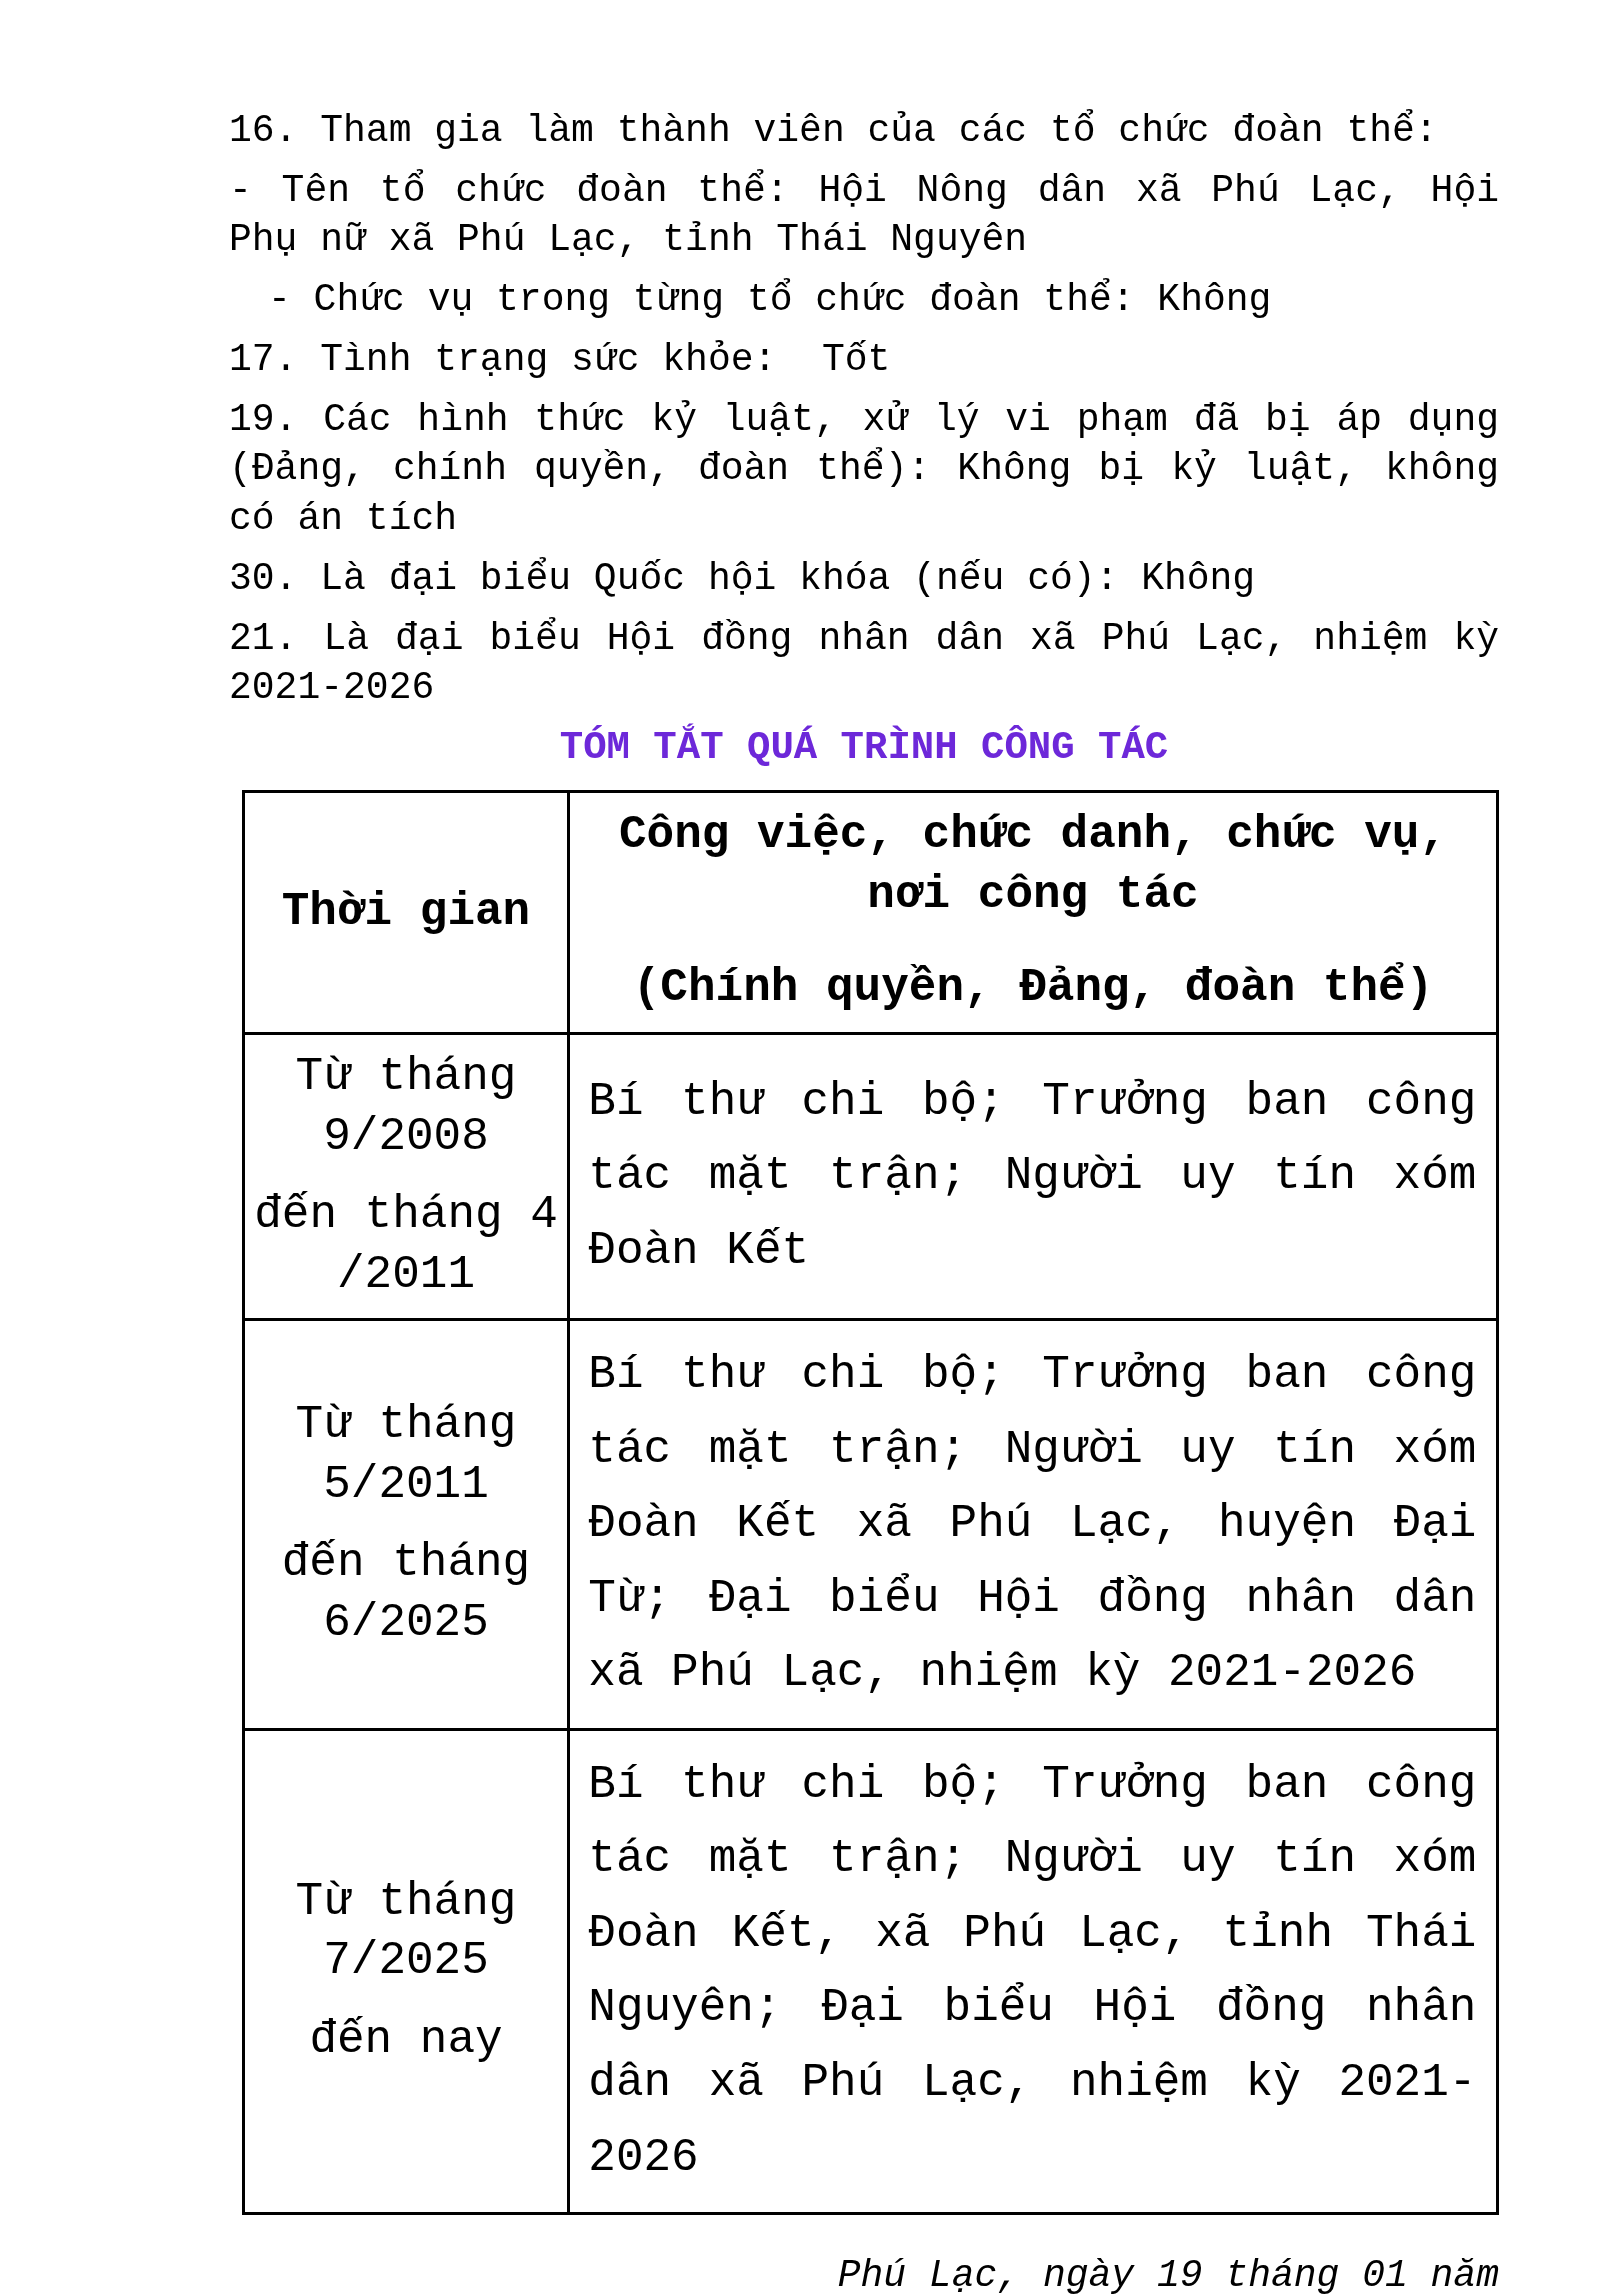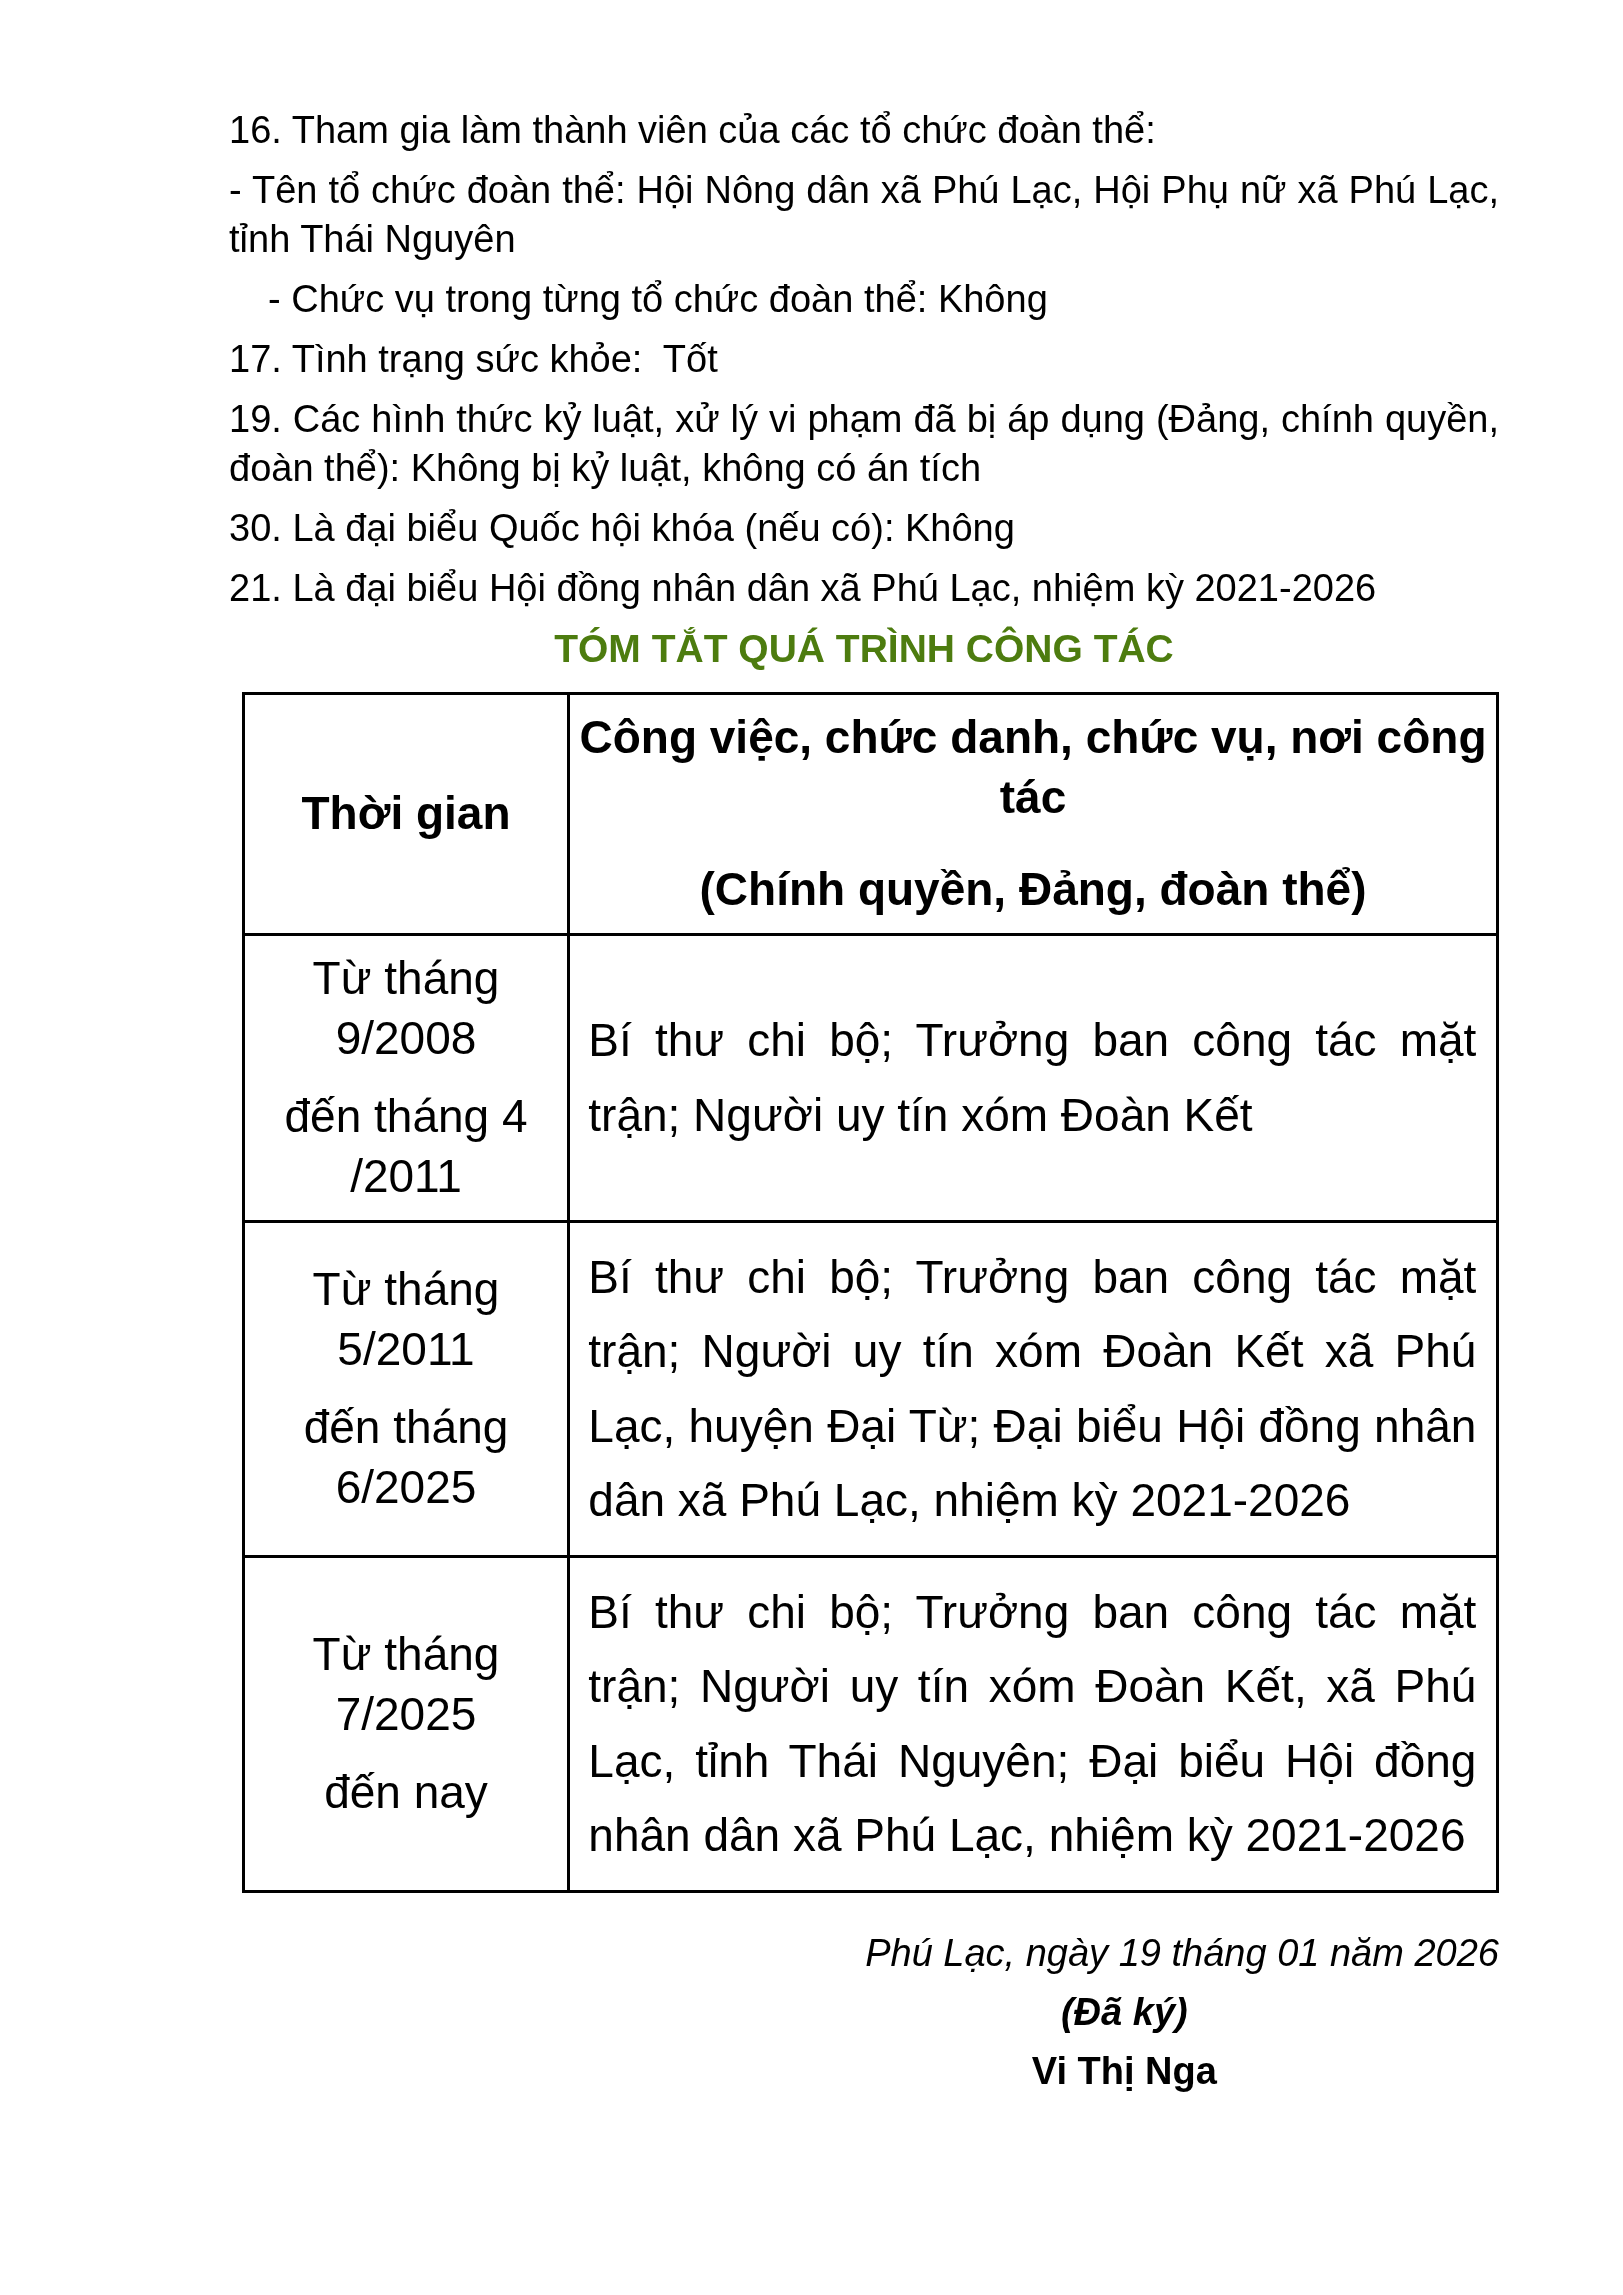--- a/index.html
+++ b/index.html
@@ -1,21 +1,21 @@
 <!DOCTYPE html>
 <html style="font-size:10.5px"><head>
 <meta charset="utf-8">
 <style>
   html, body { margin: 0; padding: 0; background: #ffffff; }
   .page {
     position: relative;
     width: 1623px;
     height: 2295px;
     background: #ffffff;
-    font-family: Liberation Sans, sans-serif;
+    font-family: Liberation Mono, monospace;
     color: #000000;
     overflow: hidden;
   }
   .content {
     padding: 106px 124px 0 229px; 
     font-size: 38px;
     line-height: 1.3;
   }
   .para {
     margin: 0 0 10.5px 0;
@@ -77,21 +77,21 @@
   <div class="content">
 
     <p class="para">16. Tham gia làm thành viên của các tổ chức đoàn thể:</p>
     <p class="para">- Tên tổ chức đoàn thể: Hội Nông dân xã Phú Lạc, Hội Phụ nữ xã Phú Lạc, tỉnh Thái Nguyên</p>
     <p class="para indent">- Chức vụ trong từng tổ chức đoàn thể: Không</p>
     <p class="para">17. Tình trạng sức khỏe:  Tốt</p>
     <p class="para">19. Các hình thức kỷ luật, xử lý vi phạm đã bị áp dụng (Đảng, chính quyền, đoàn thể): Không bị kỷ luật, không có án tích</p>
     <p class="para">30. Là đại biểu Quốc hội khóa (nếu có): Không</p>
     <p class="para">21. Là đại biểu Hội đồng nhân dân xã Phú Lạc, nhiệm kỳ 2021-2026</p>
 
-    <h2 class="section-title" style="color: #4d7c0f;">TÓM TẮT QUÁ TRÌNH CÔNG TÁC</h2>
+    <h2 class="section-title" style="color: #6d28d9;">TÓM TẮT QUÁ TRÌNH CÔNG TÁC</h2>
 
     <table class="work-history">
       <thead>
         <tr>
           <th class="col-time-h">
             <div>Thời gian</div>
           </th>
           <th class="col-job-h">
             <div class="th-line1">Công việc, chức danh, chức vụ, nơi công tác</div>
             <div class="th-line2">(Chính quyền, Đảng, đoàn thể)</div>

